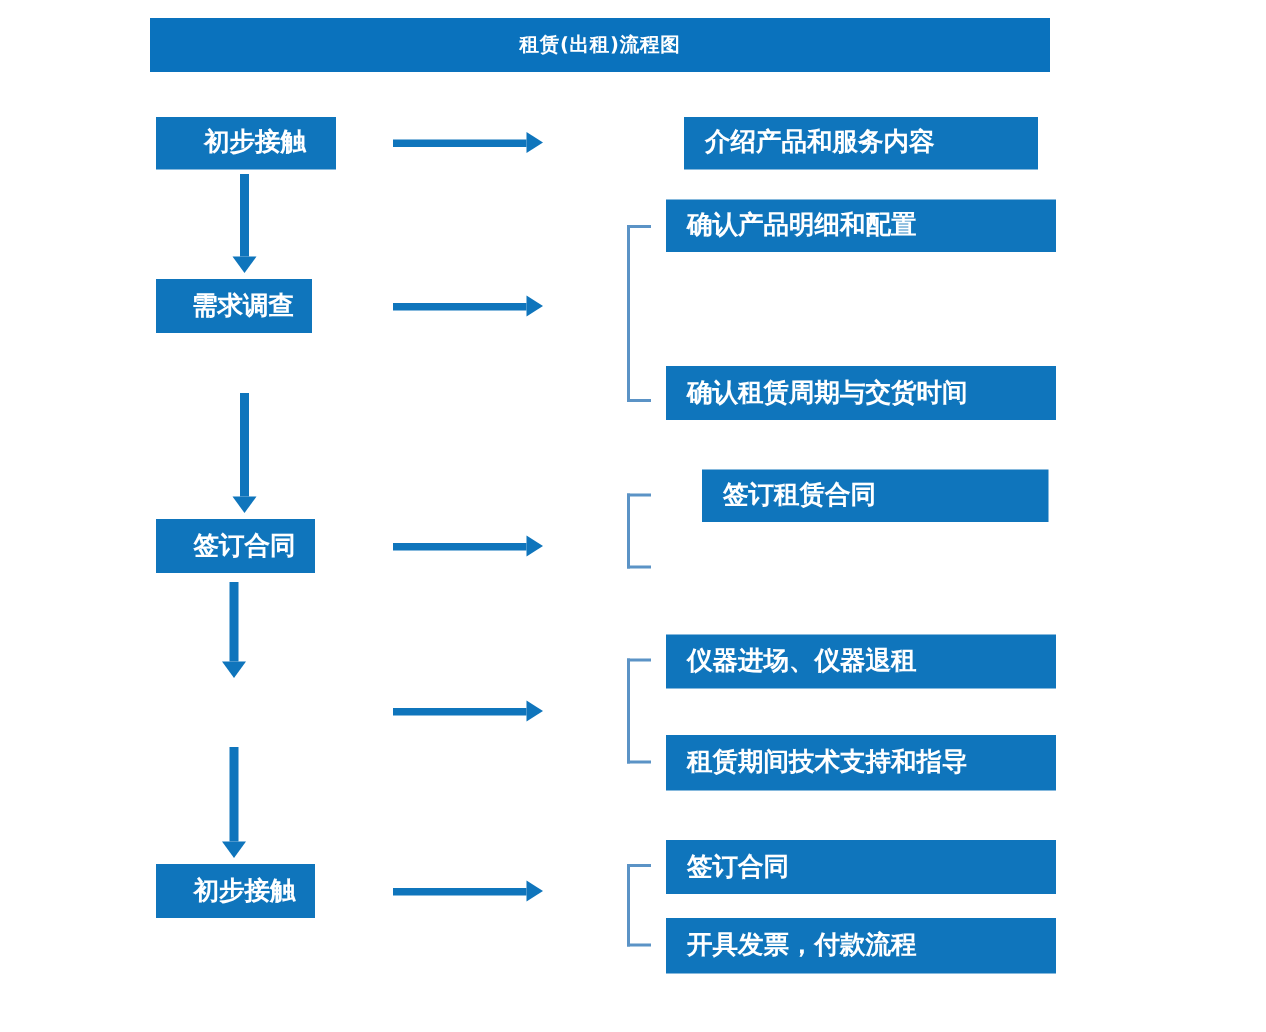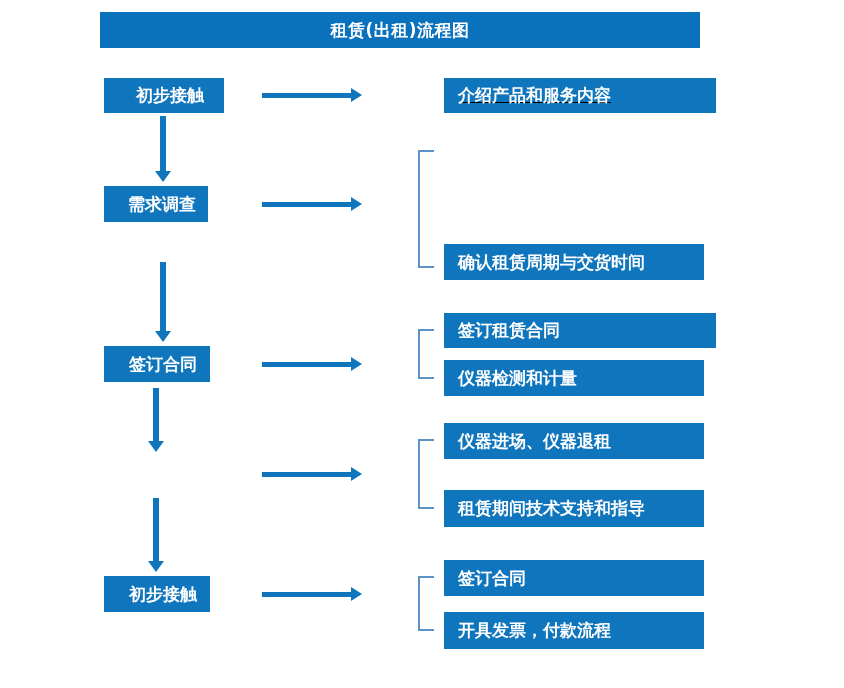--- a/index.html
+++ b/index.html
@@ -25,21 +25,21 @@
     top: 12px;
     width: 600px;
     height: 36px;
     background: #0a72bd;
     display: flex;
     align-items: center;
     justify-content: center;
   }
   .title-bar .title-text {
     color: #ffffff;
-    font-size: 17px;
+    font-size: 13px;
     font-weight: bold;
     letter-spacing: 0.5px;
     line-height: 1;
   }
 
   
   .node {
     position: absolute;
     background: #0f75bc;
     display: flex;
@@ -197,37 +197,37 @@
   </div>
 
   <div class="bracket" style="left:418px; top:150px; height:118px;"></div>
 
   <div class="bracket" style="left:418px; top:329px; height:50px;"></div>
 
   <div class="bracket" style="left:418px; top:439px; height:70px;"></div>
 
   <div class="bracket" style="left:418px; top:576px; height:55px;"></div>
 
-  <div class="node detail" style="left:444px; top:78px; width:272px; height:35px;text-decoration:underline;">
+  <div class="node detail" style="left:456px; top:78px; width:236px; height:35px;">
     <span class="node-text">介绍产品和服务内容</span>
   </div>
 
+  <div class="node detail" style="left:444px; top:133px; width:260px; height:35px;">
+    <span class="node-text">确认产品明细和配置</span>
+  </div>
 
 
   <div class="node detail" style="left:444px; top:244px; width:260px; height:36px;">
     <span class="node-text">确认租赁周期与交货时间</span>
   </div>
 
-  <div class="node detail" style="left:444px; top:313px; width:272px; height:35px;text-align:center;">
+  <div class="node detail" style="left:468px; top:313px; width:231px; height:35px;text-align:center;">
     <span class="node-text">签订租赁合同</span>
   </div>
 
-  <div class="node detail" style="left:444px; top:360px; width:260px; height:36px;">
-    <span class="node-text">仪器检测和计量</span>
-  </div>
 
   <div class="node detail" style="left:444px; top:423px; width:260px; height:36px;">
     <span class="node-text">仪器进场、仪器退租</span>
   </div>
 
   <div class="node detail" style="left:444px; top:490px; width:260px; height:37px;">
     <span class="node-text">租赁期间技术支持和指导</span>
   </div>
 
   <div class="node detail" style="left:444px; top:560px; width:260px; height:36px;">

